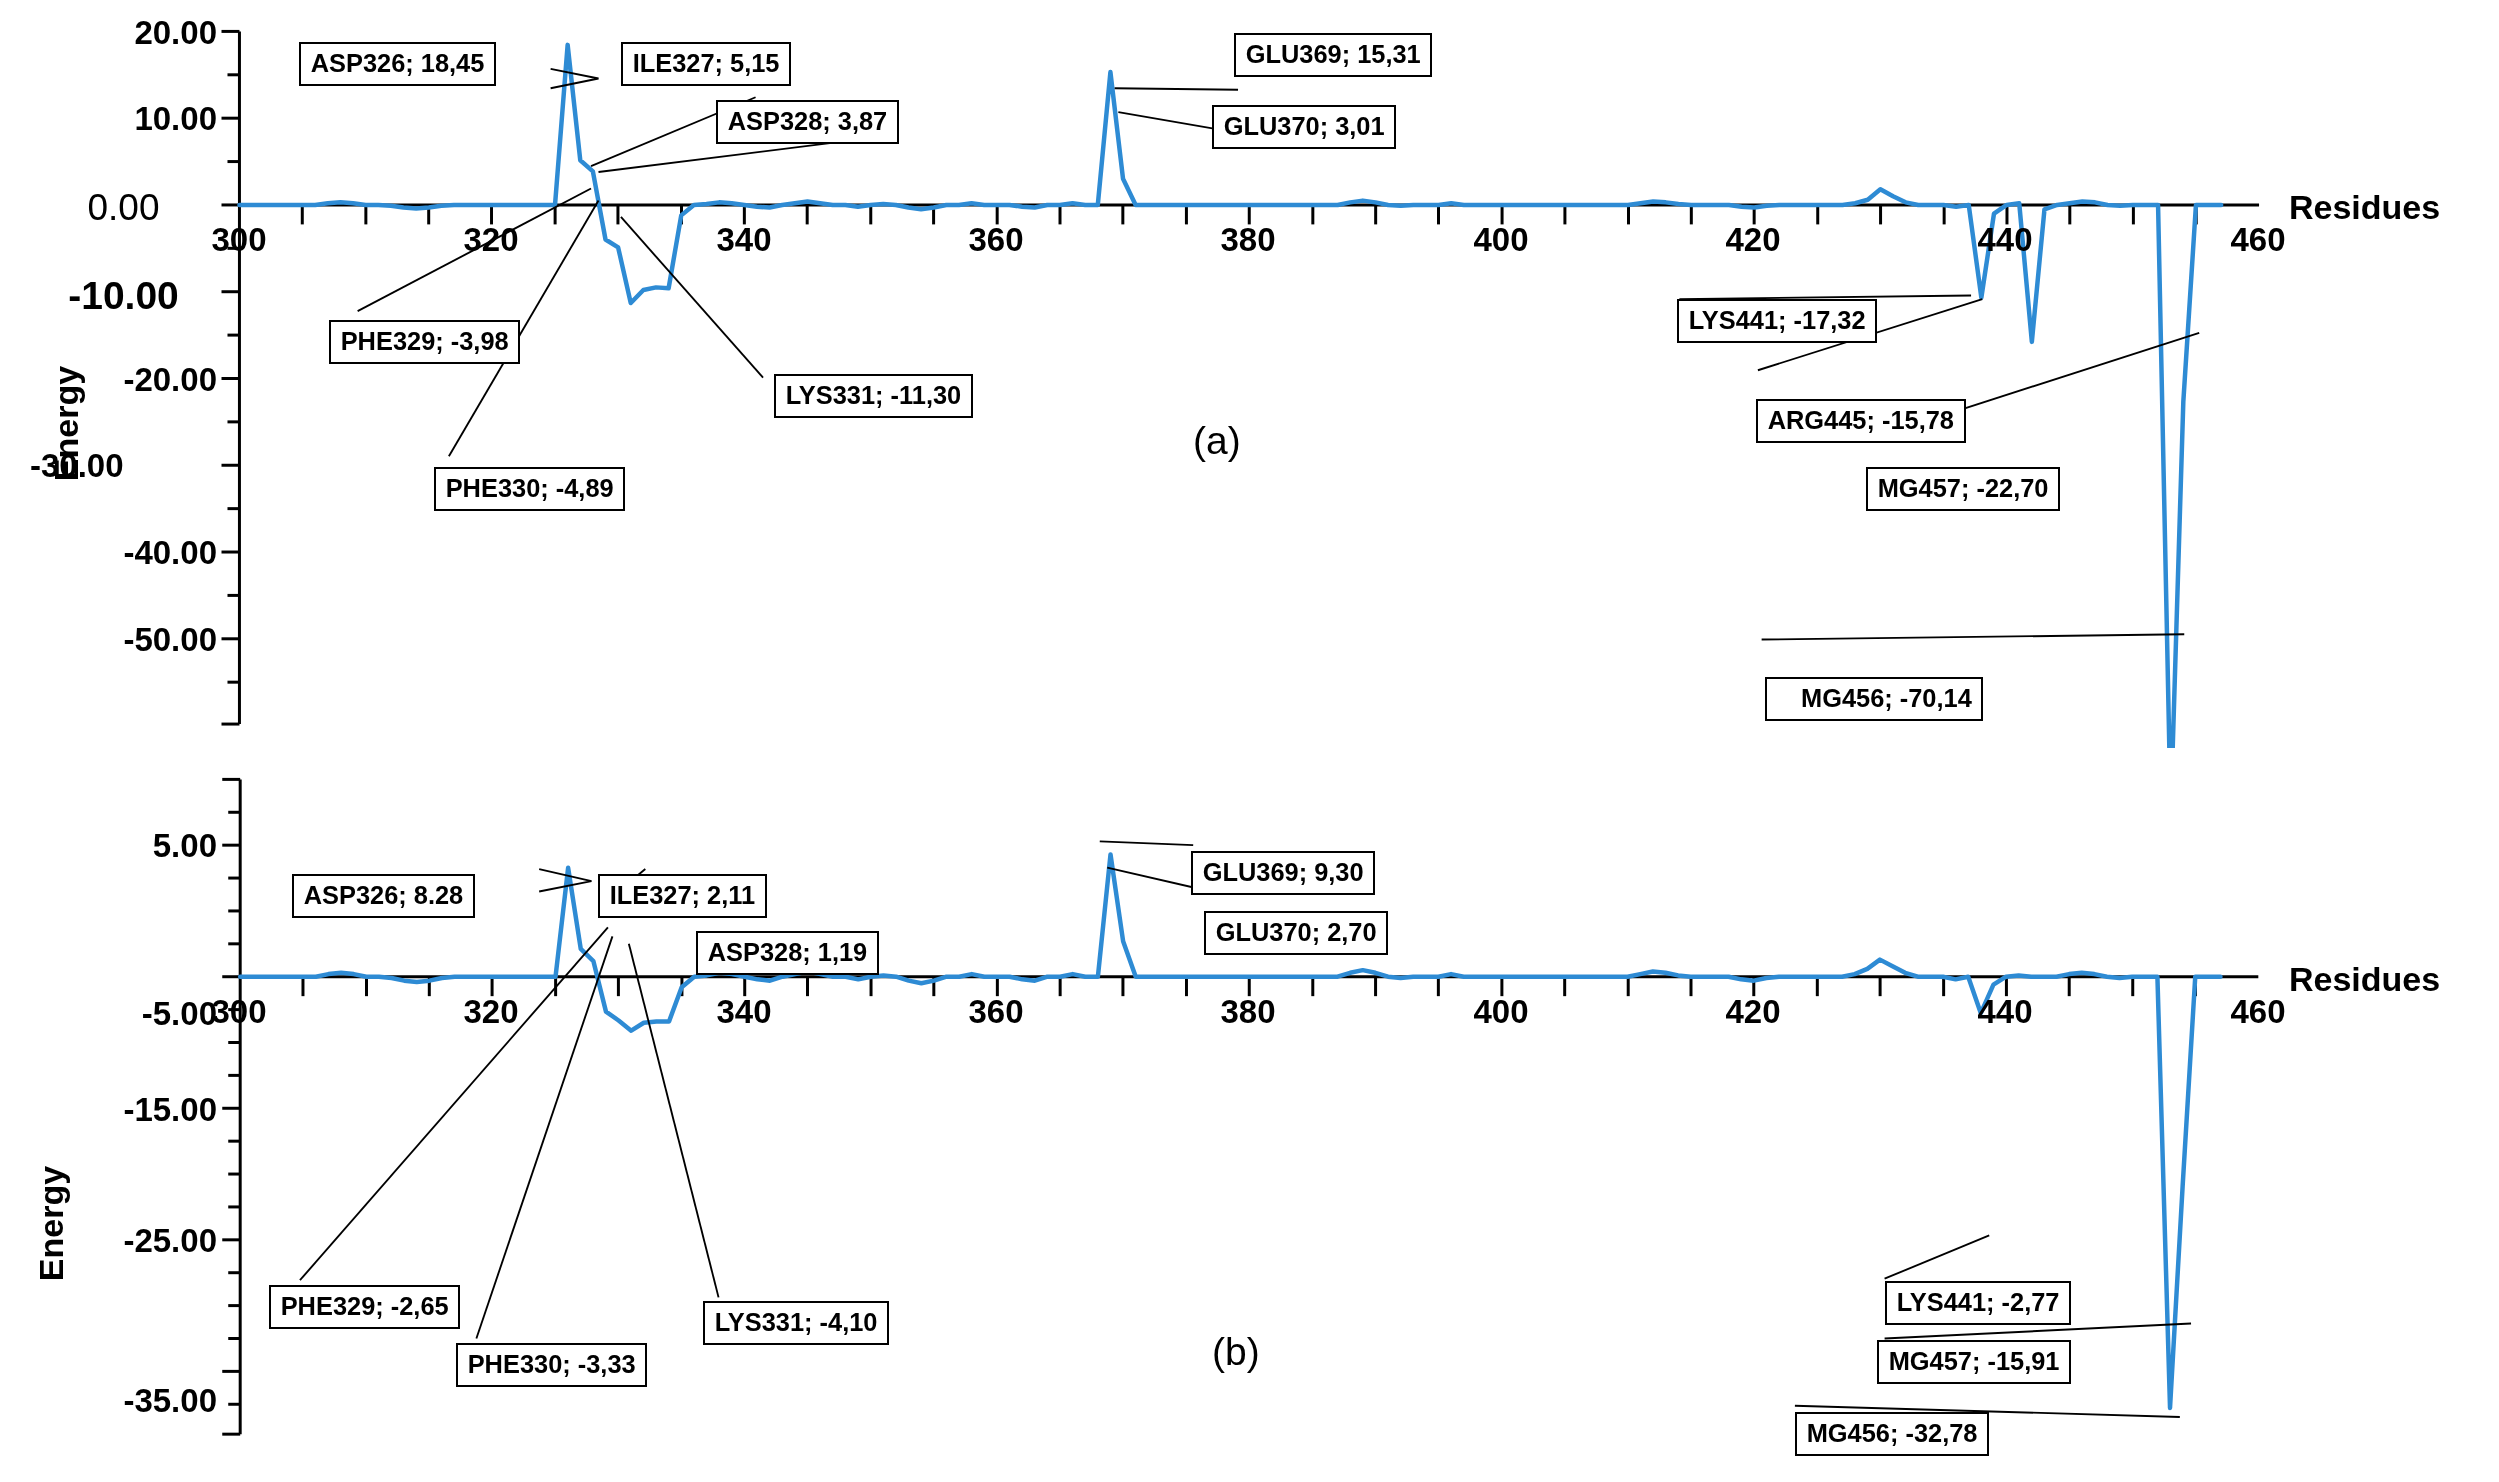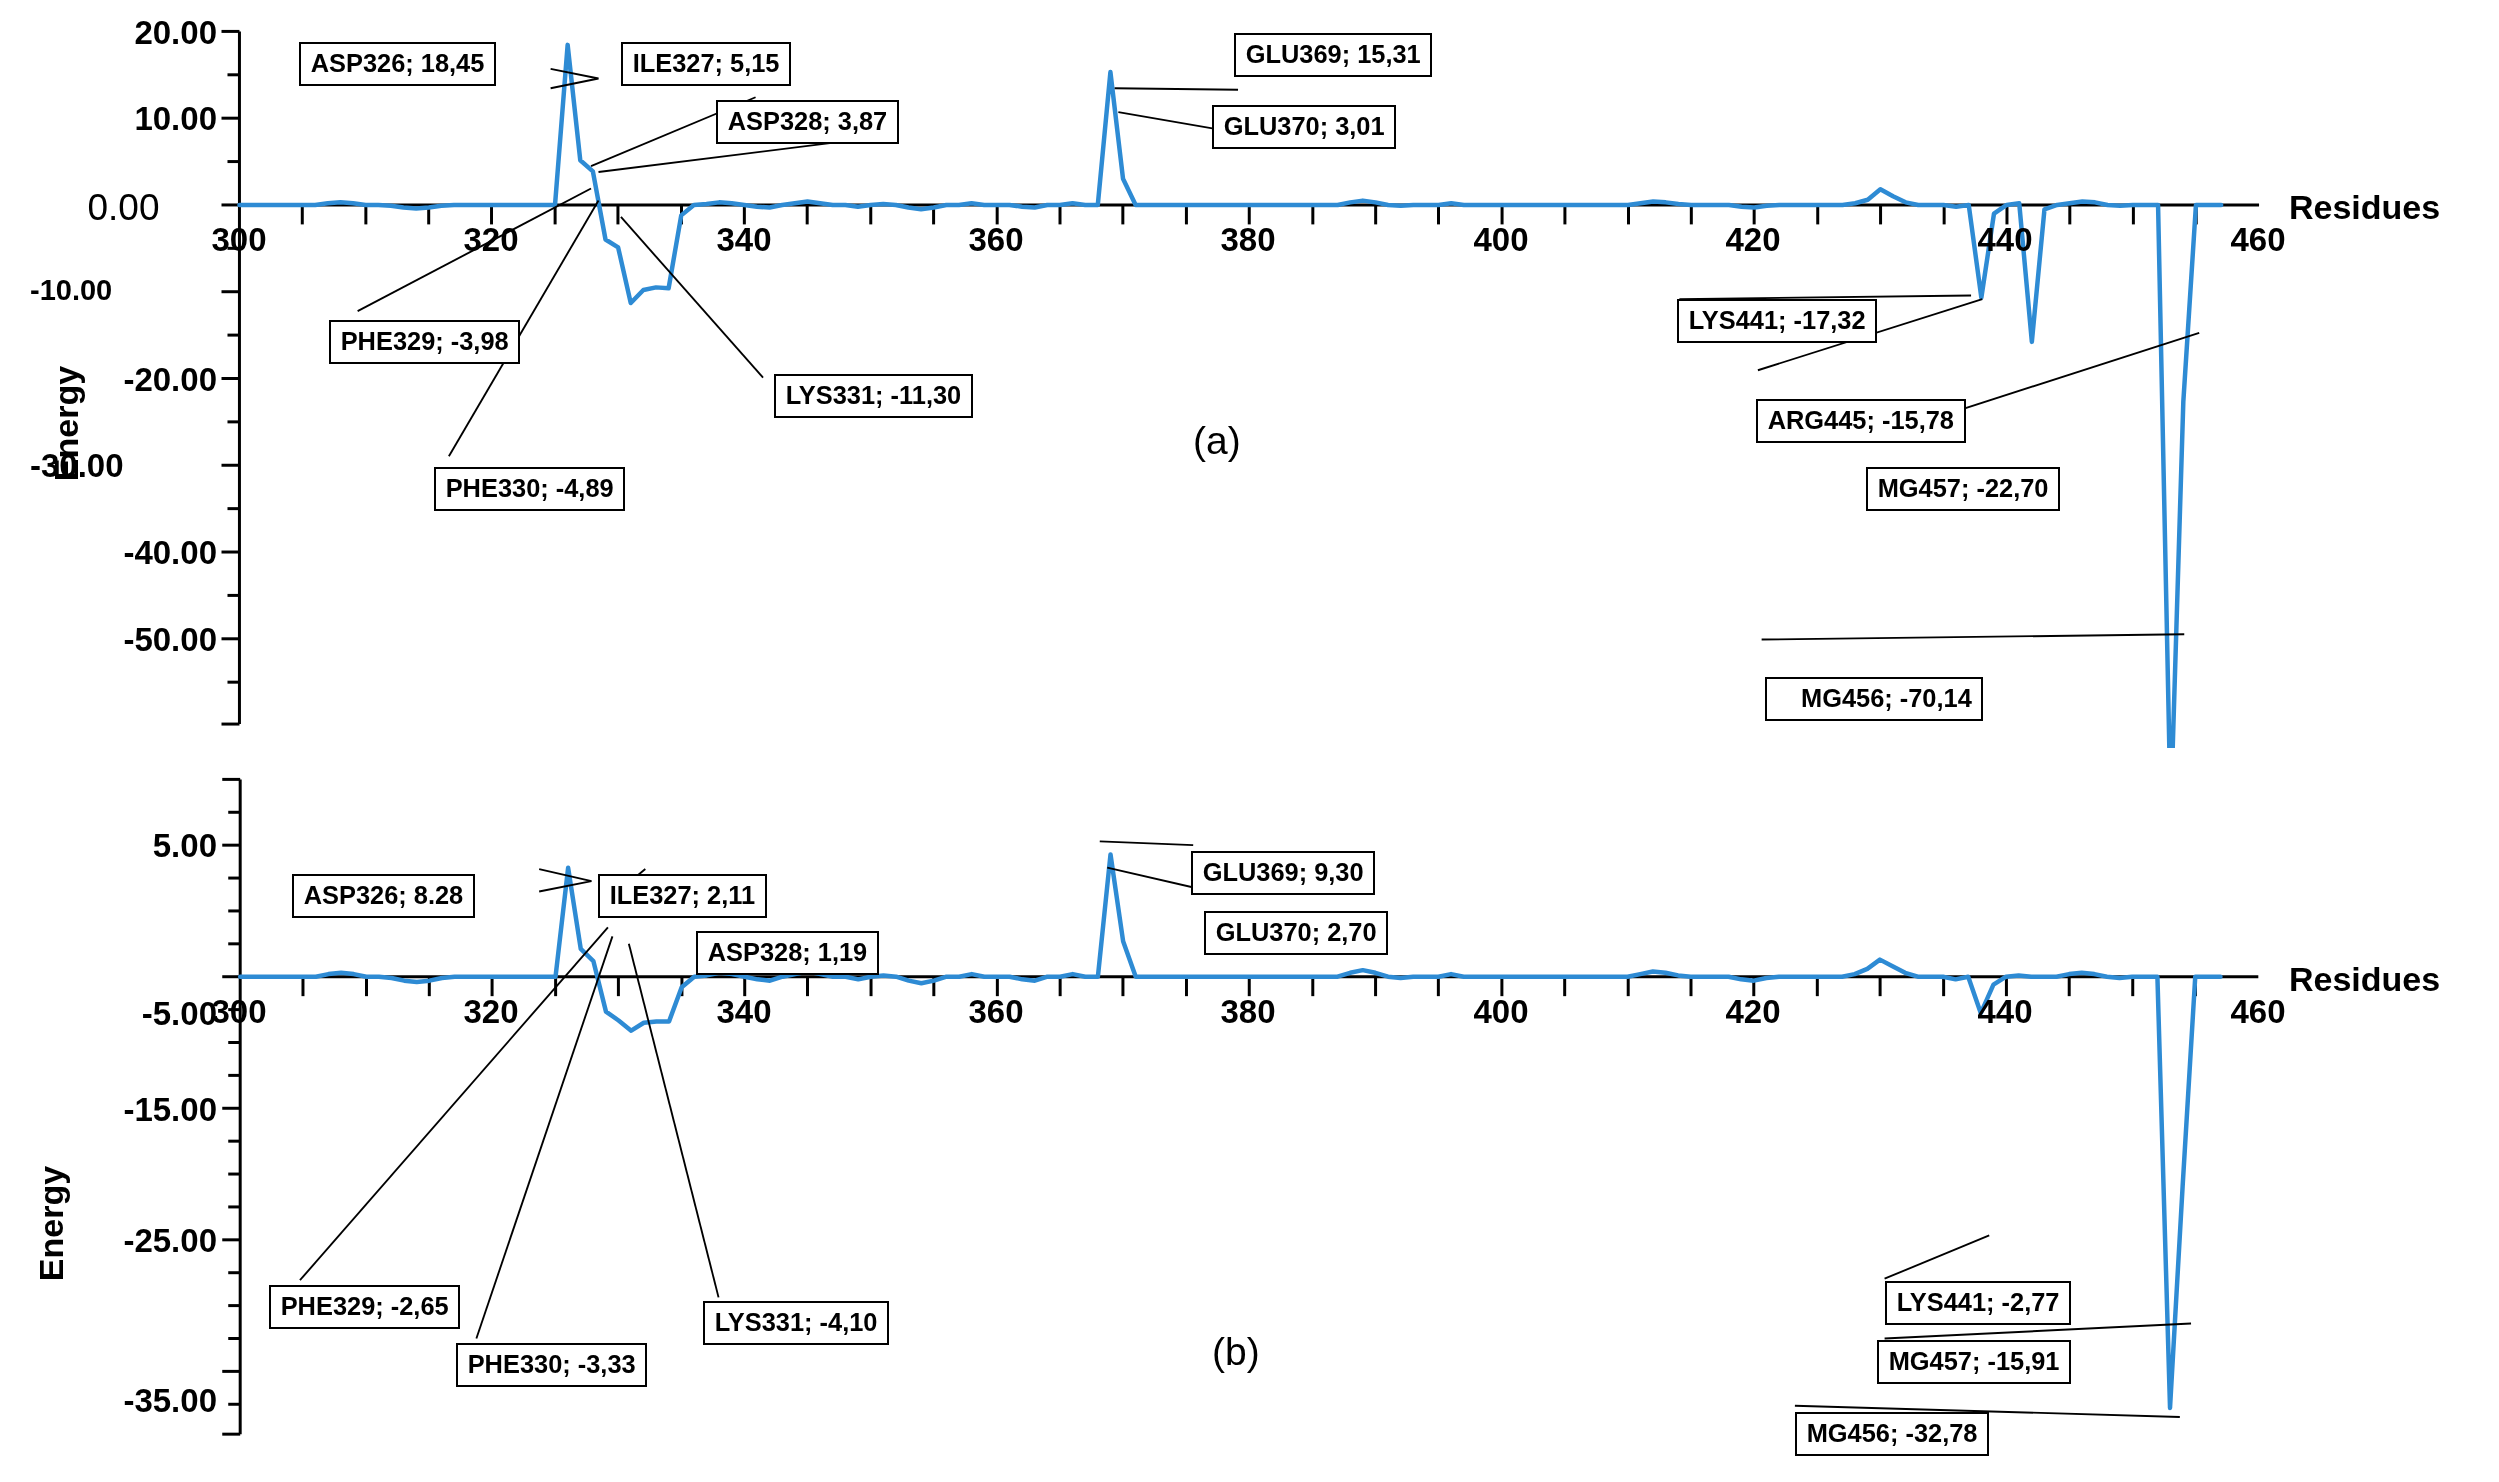--- a/index.html
+++ b/index.html
@@ -83,21 +83,21 @@
       <line class="tickmark" x1="2852" y1="274" x2="2852" y2="300"></line>
       <line class="tickmark" x1="2936" y1="274" x2="2936" y2="300"></line>
     </g>
 
     <path class="series-line" id="series-a" d="M 320.00,274.00 L 336.88,274.00 L 353.75,274.00 L 370.63,274.00 L 387.50,274.00 L 404.38,274.00 L 421.25,274.00 L 438.13,271.68 L 455.00,270.52 L 471.88,271.68 L 488.75,274.00 L 505.63,274.00 L 522.50,275.16 L 539.38,277.48 L 556.25,278.64 L 573.13,277.48 L 590.00,275.16 L 606.88,274.00 L 623.75,274.00 L 640.63,274.00 L 657.50,274.00 L 674.38,274.00 L 691.25,274.00 L 708.13,274.00 L 725.00,274.00 L 741.88,274.00 L 758.75,59.98 L 775.63,214.26 L 792.50,229.11 L 809.38,320.17 L 826.25,330.72 L 843.13,405.08 L 860.00,387.68 L 876.88,384.20 L 893.75,385.36 L 910.63,287.92 L 927.50,274.00 L 944.38,272.84 L 961.25,270.52 L 978.13,271.68 L 995.00,274.00 L 1011.87,276.32 L 1028.75,277.48 L 1045.63,274.00 L 1062.50,271.68 L 1079.38,269.36 L 1096.25,271.68 L 1113.13,274.00 L 1130.00,274.00 L 1146.88,276.32 L 1163.75,274.00 L 1180.63,272.84 L 1197.50,274.00 L 1214.38,277.48 L 1231.25,279.80 L 1248.13,277.48 L 1265.00,274.00 L 1281.88,274.00 L 1298.75,271.68 L 1315.63,274.00 L 1332.50,274.00 L 1349.38,274.00 L 1366.25,276.32 L 1383.13,277.48 L 1400.00,274.00 L 1416.88,274.00 L 1433.75,271.68 L 1450.63,274.00 L 1467.50,274.00 L 1484.38,96.40 L 1501.25,239.08 L 1518.13,274.00 L 1535.00,274.00 L 1551.88,274.00 L 1568.75,274.00 L 1585.63,274.00 L 1602.50,274.00 L 1619.38,274.00 L 1636.25,274.00 L 1653.13,274.00 L 1670.00,274.00 L 1686.88,274.00 L 1703.75,274.00 L 1720.63,274.00 L 1737.50,274.00 L 1754.38,274.00 L 1771.25,274.00 L 1788.12,274.00 L 1805.00,270.52 L 1821.88,268.20 L 1838.75,270.52 L 1855.63,274.00 L 1872.50,275.16 L 1889.38,274.00 L 1906.25,274.00 L 1923.13,274.00 L 1940.00,271.68 L 1956.87,274.00 L 1973.75,274.00 L 1990.63,274.00 L 2007.50,274.00 L 2024.38,274.00 L 2041.25,274.00 L 2058.13,274.00 L 2075.00,274.00 L 2091.88,274.00 L 2108.75,274.00 L 2125.63,274.00 L 2142.50,274.00 L 2159.38,274.00 L 2176.25,274.00 L 2193.13,271.68 L 2210.00,269.36 L 2226.88,270.52 L 2243.75,272.84 L 2260.63,274.00 L 2277.50,274.00 L 2294.38,274.00 L 2311.25,274.00 L 2328.13,276.32 L 2345.00,277.48 L 2361.88,275.16 L 2378.75,274.00 L 2395.63,274.00 L 2412.50,274.00 L 2429.38,274.00 L 2446.25,274.00 L 2463.13,274.00 L 2480.00,271.68 L 2496.88,267.04 L 2513.75,253.12 L 2530.63,262.40 L 2547.50,270.52 L 2564.38,274.00 L 2581.25,274.00 L 2598.13,274.00 L 2615.00,276.32 L 2631.88,274.00 L 2648.75,398.00 L 2665.63,285.60 L 2682.50,274.00 L 2699.38,271.68 L 2716.25,457.05 L 2733.13,279.80 L 2750.00,274.00 L 2766.88,271.68 L 2783.75,269.36 L 2800.63,270.52 L 2817.50,274.00 L 2834.38,275.16 L 2851.25,274.00 L 2868.13,274.00 L 2885.00,274.00 L 2901.88,1087.62 L 2918.75,537.32 L 2935.63,274.00 L 2952.50,274.00 L 2969.38,274.00 L 2986.25,NaN L 3003.13,NaN L 3020.00,NaN"></path>
   </svg>
 
   <div style="position:absolute;left:30px;top:13.5px;width:187px;text-align:right;font-weight:bold;font-size:33px;">20.00</div>
   <div style="position:absolute;left:30px;top:100px;width:187px;text-align:right;font-weight:bold;font-size:33px;">10.00</div>
   <div style="position:absolute;left:30px;top:187px;width:187px;text-align:center;font-weight:normal;font-size:37px;">0.00</div>
-  <div style="position:absolute;left:30px;top:274px;width:187px;text-align:left;font-weight:bold;font-size:29px;">-10.00</div>
+  <div style="position:absolute;left:30px;top:274px;width:187px;text-align:center;font-weight:bold;font-size:39px;">-10.00</div>
   <div style="position:absolute;left:30px;top:361px;width:187px;text-align:right;font-weight:bold;font-size:33px;">-20.00</div>
   <div style="position:absolute;left:30px;top:447px;width:187px;font-weight:bold;font-size:33px;">-30.00</div>
   <div style="position:absolute;left:30px;top:534px;width:187px;text-align:right;font-weight:bold;font-size:33px;">-40.00</div>
   <div style="position:absolute;left:30px;top:621px;width:187px;text-align:right;font-weight:bold;font-size:33px;">-50.00</div>
 
   <div style="position:absolute;left:194px;top:221px;width:90px;text-align:center;font-weight:bold;font-size:33px;">300</div>
   <div style="position:absolute;left:446px;top:221px;width:90px;text-align:center;font-weight:bold;font-size:33px;">320</div>
   <div style="position:absolute;left:699px;top:221px;width:90px;text-align:center;font-weight:bold;font-size:33px;">340</div>
   <div style="position:absolute;left:951px;top:221px;width:90px;text-align:center;font-weight:bold;font-size:33px;">360</div>
   <div style="position:absolute;left:1203px;top:221px;width:90px;text-align:center;font-weight:bold;font-size:33px;">380</div>

